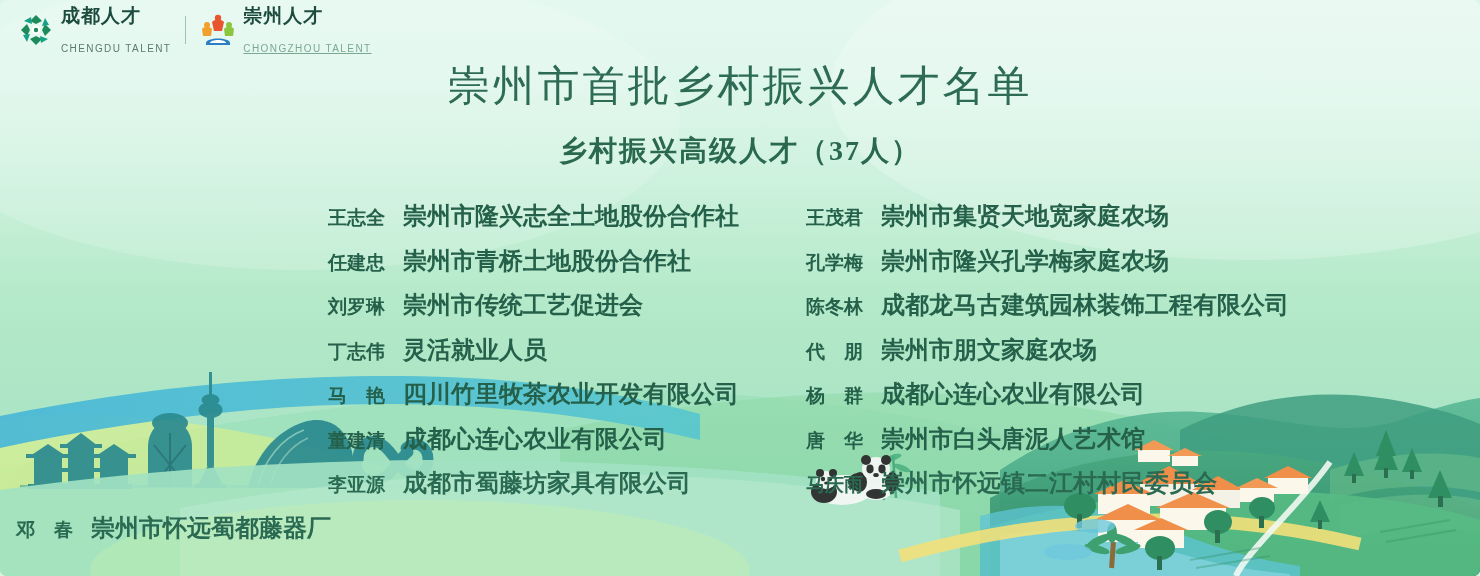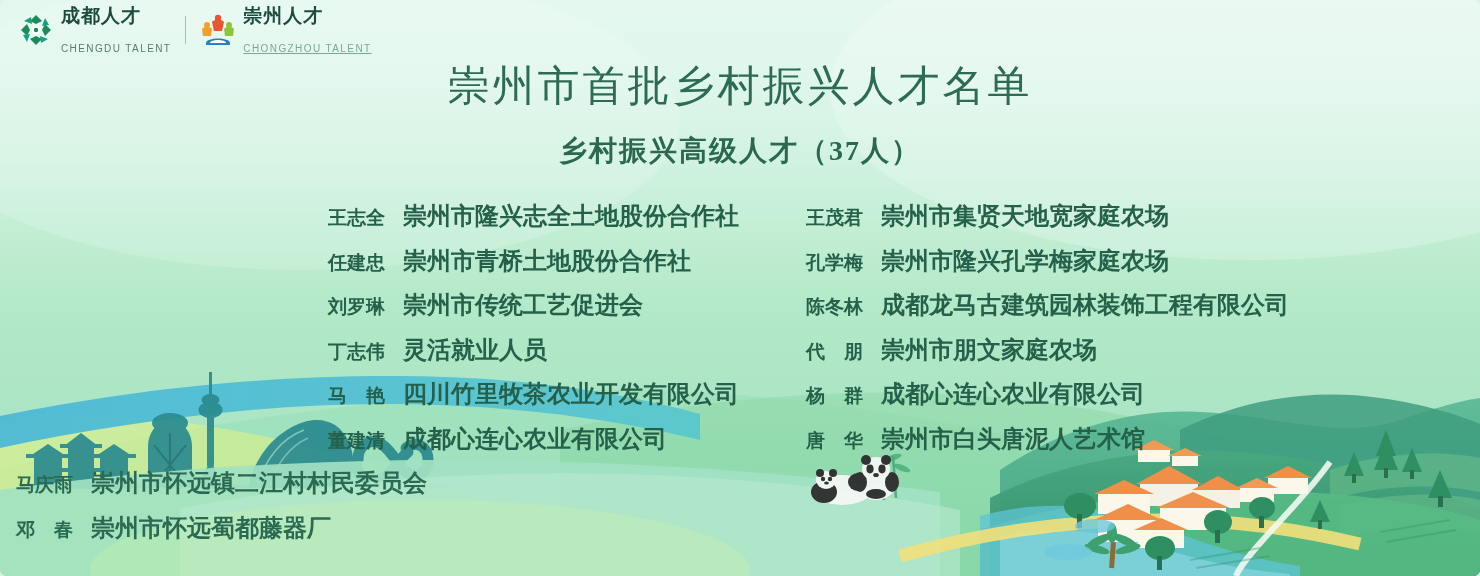--- a/index.html
+++ b/index.html
@@ -452,20 +452,24 @@
         <span class="nm">董建清</span>
         <span class="org">成都心连心农业有限公司</span>
       </div>
       <div class="col col-right">
         <span class="nm">唐　华</span>
         <span class="org">崇州市白头唐泥人艺术馆</span>
       </div>
     </div>
 
     <div class="row dim">
+      <div class="col col-left">
+        <span class="nm">李亚源</span>
+        <span class="org">成都市蜀藤坊家具有限公司</span>
+      </div>
       <div class="col col-right">
         <span class="nm">马庆雨</span>
         <span class="org">崇州市怀远镇二江村村民委员会</span>
       </div>
     </div>
 
     <div class="row dim">
       <div class="col col-right">
         <span class="nm">邓　春</span>
         <span class="org">崇州市怀远蜀都藤器厂</span>

